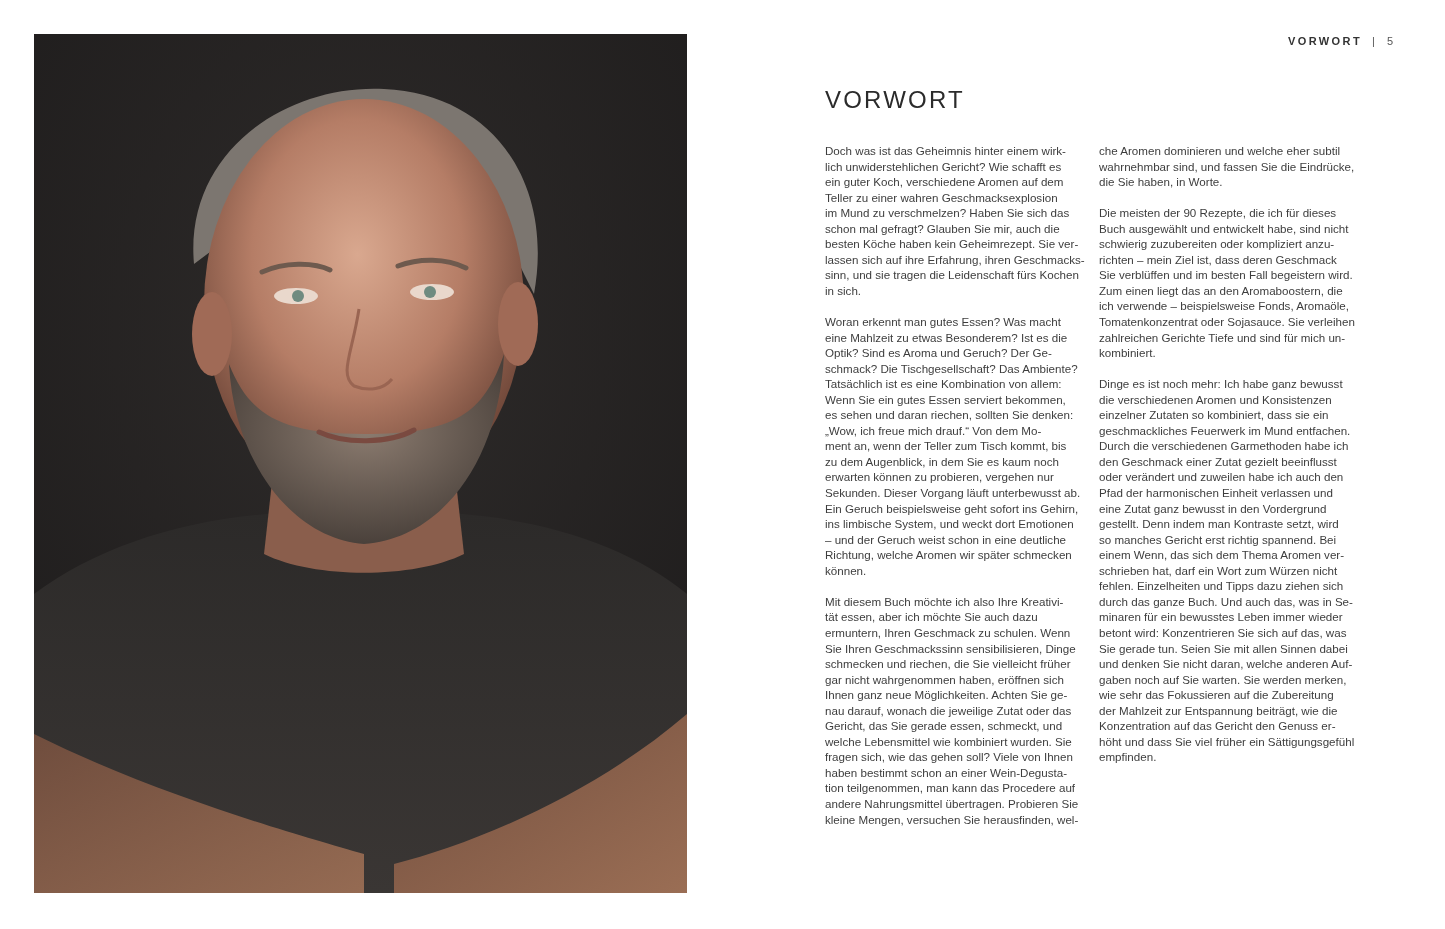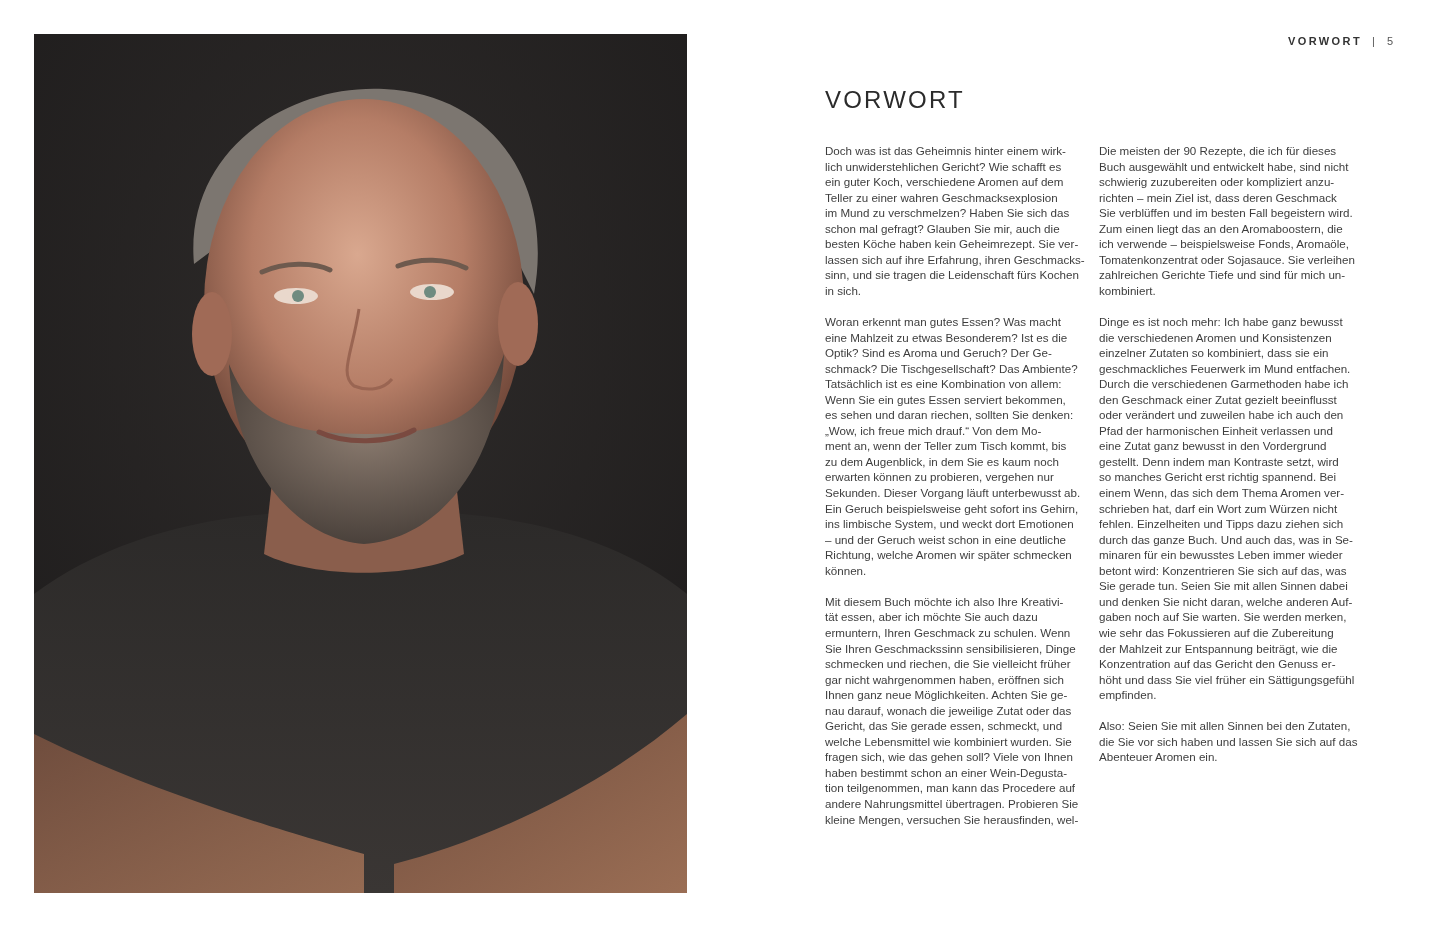--- a/index.html
+++ b/index.html
@@ -140,20 +140,25 @@
         <span class="line">welche Lebensmittel wie kombiniert wurden. Sie</span>
         <span class="line">fragen sich, wie das gehen soll? Viele von Ihnen</span>
         <span class="line">haben bestimmt schon an einer Wein-Degusta-</span>
         <span class="line">tion teilgenommen, man kann das Procedere auf</span>
         <span class="line">andere Nahrungsmittel übertragen. Probieren Sie</span>
         <span class="line">kleine Mengen, versuchen Sie herausfinden, wel-</span>
       </p>
     </div>
   <div class="col right" id="col-right">
       <p>
+        <span class="line">che Aromen dominieren und welche eher subtil</span>
+        <span class="line">wahrnehmbar sind, und fassen Sie die Eindrücke,</span>
+        <span class="line">die Sie haben, in Worte.</span>
+      </p>
+      <p>
         <span class="line">Die meisten der 90 Rezepte, die ich für dieses</span>
         <span class="line">Buch ausgewählt und entwickelt habe, sind nicht</span>
         <span class="line">schwierig zuzubereiten oder kompliziert anzu-</span>
         <span class="line">richten – mein Ziel ist, dass deren Geschmack</span>
         <span class="line">Sie verblüffen und im besten Fall begeistern wird.</span>
         <span class="line">Zum einen liegt das an den Aromaboostern, die</span>
         <span class="line">ich verwende – beispielsweise Fonds, Aromaöle,</span>
         <span class="line">Tomatenkonzentrat oder Sojasauce. Sie verleihen</span>
         <span class="line">zahlreichen Gerichte Tiefe und sind für mich un-</span>
         <span class="line">kombiniert.</span>
@@ -178,19 +183,14 @@
         <span class="line">betont wird: Konzentrieren Sie sich auf das, was</span>
         <span class="line">Sie gerade tun. Seien Sie mit allen Sinnen dabei</span>
         <span class="line">und denken Sie nicht daran, welche anderen Auf-</span>
         <span class="line">gaben noch auf Sie warten. Sie werden merken,</span>
         <span class="line">wie sehr das Fokussieren auf die Zubereitung</span>
         <span class="line">der Mahlzeit zur Entspannung beiträgt, wie die</span>
         <span class="line">Konzentration auf das Gericht den Genuss er-</span>
         <span class="line">höht und dass Sie viel früher ein Sättigungsgefühl</span>
         <span class="line">empfinden.</span>
       </p>
-      <p>
-        <span class="line">Also: Seien Sie mit allen Sinnen bei den Zutaten,</span>
-        <span class="line">die Sie vor sich haben und lassen Sie sich auf das</span>
-        <span class="line">Abenteuer Aromen ein.</span>
-      </p>
     </div>
 </div>
 
 </body></html>

